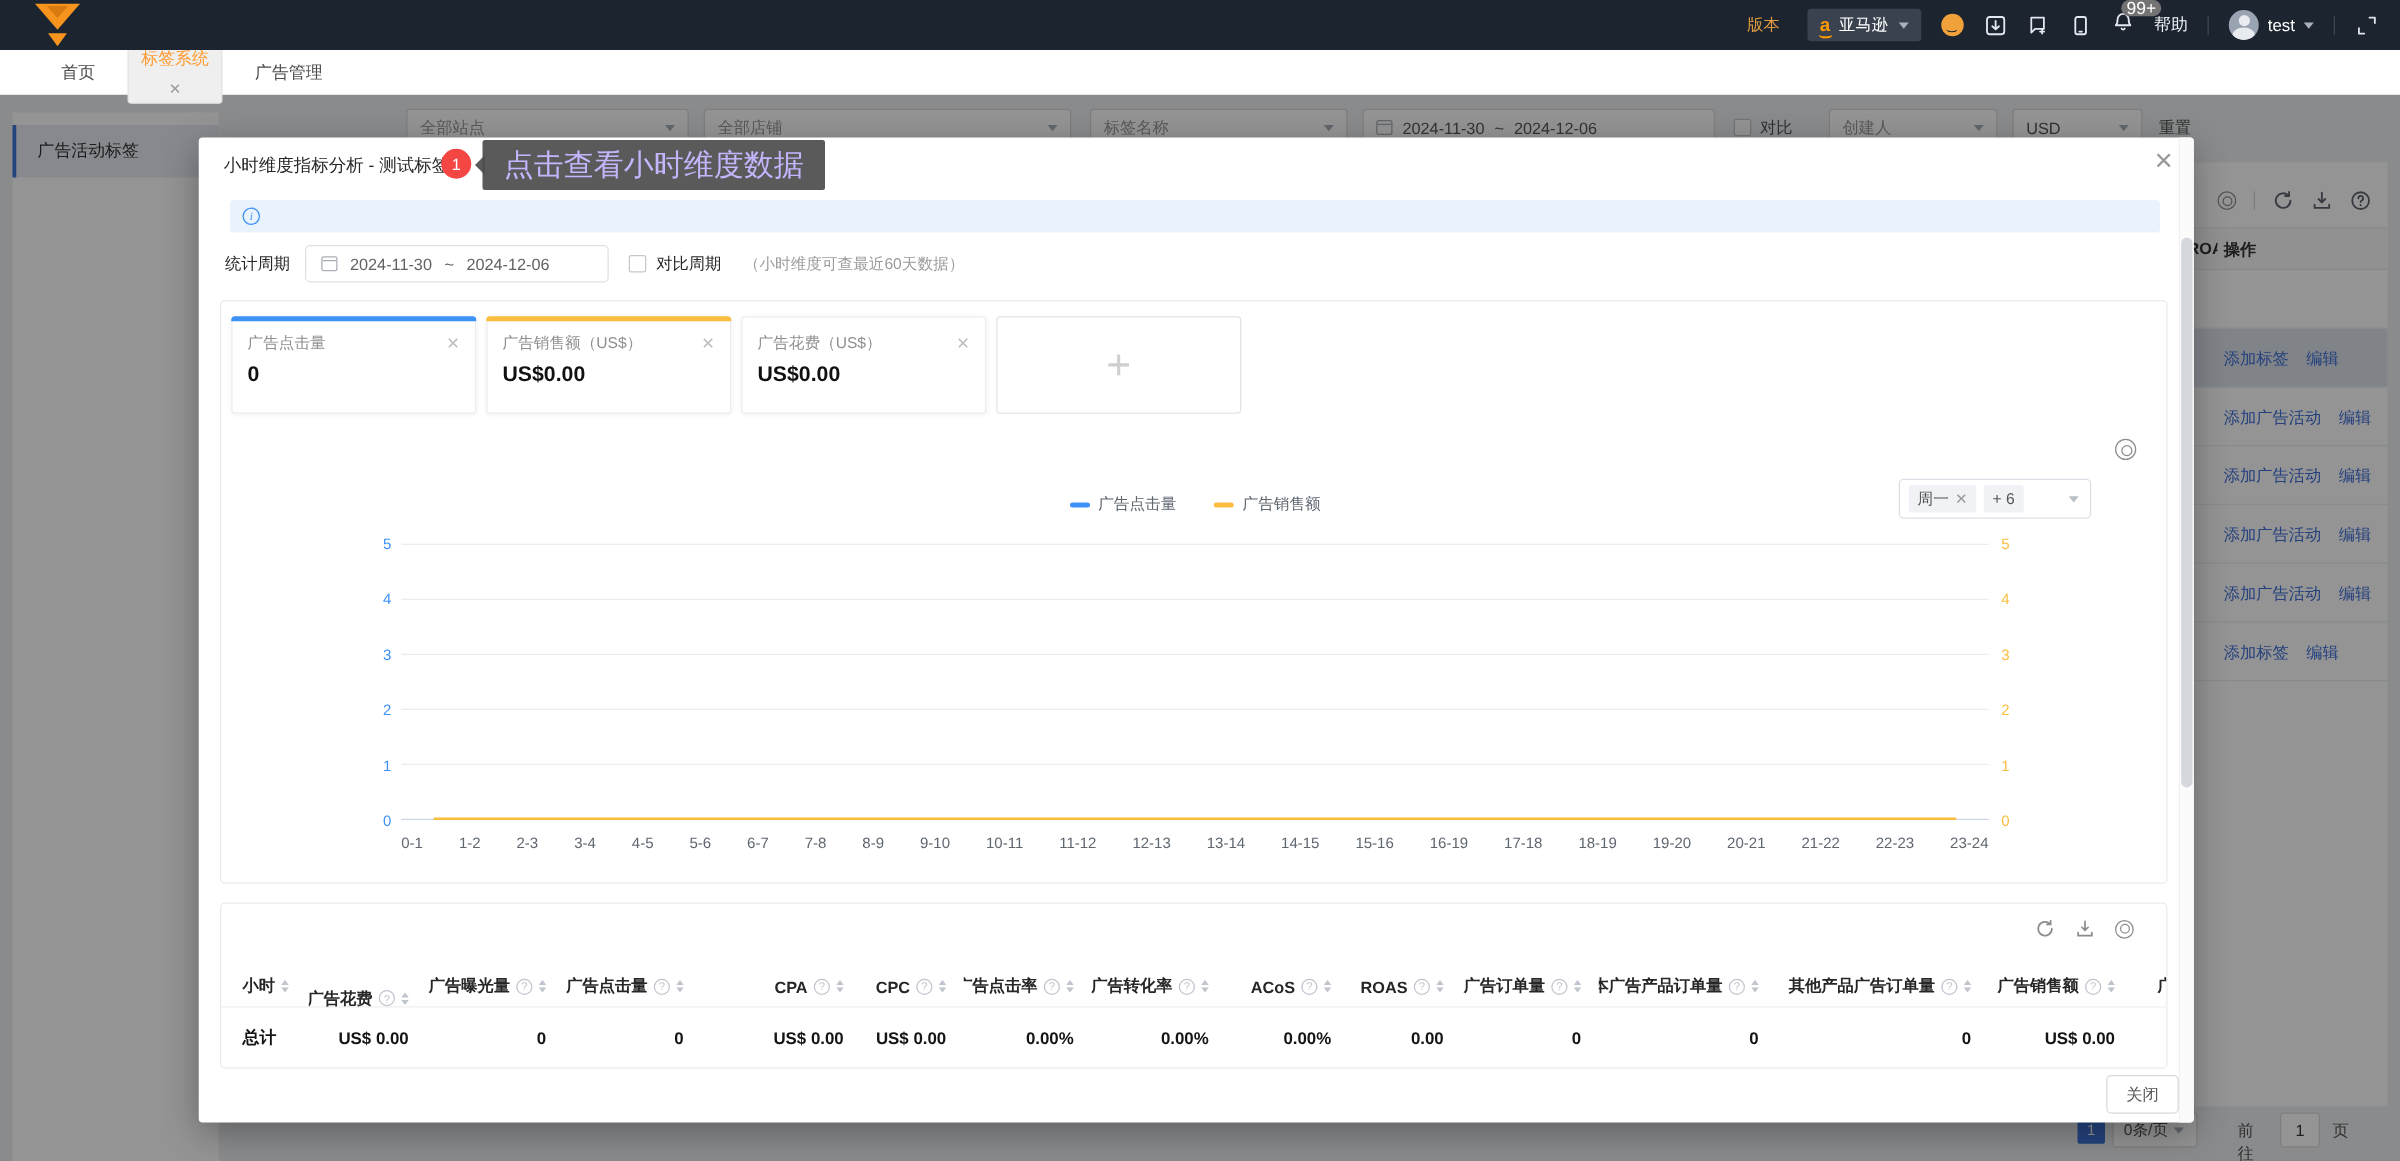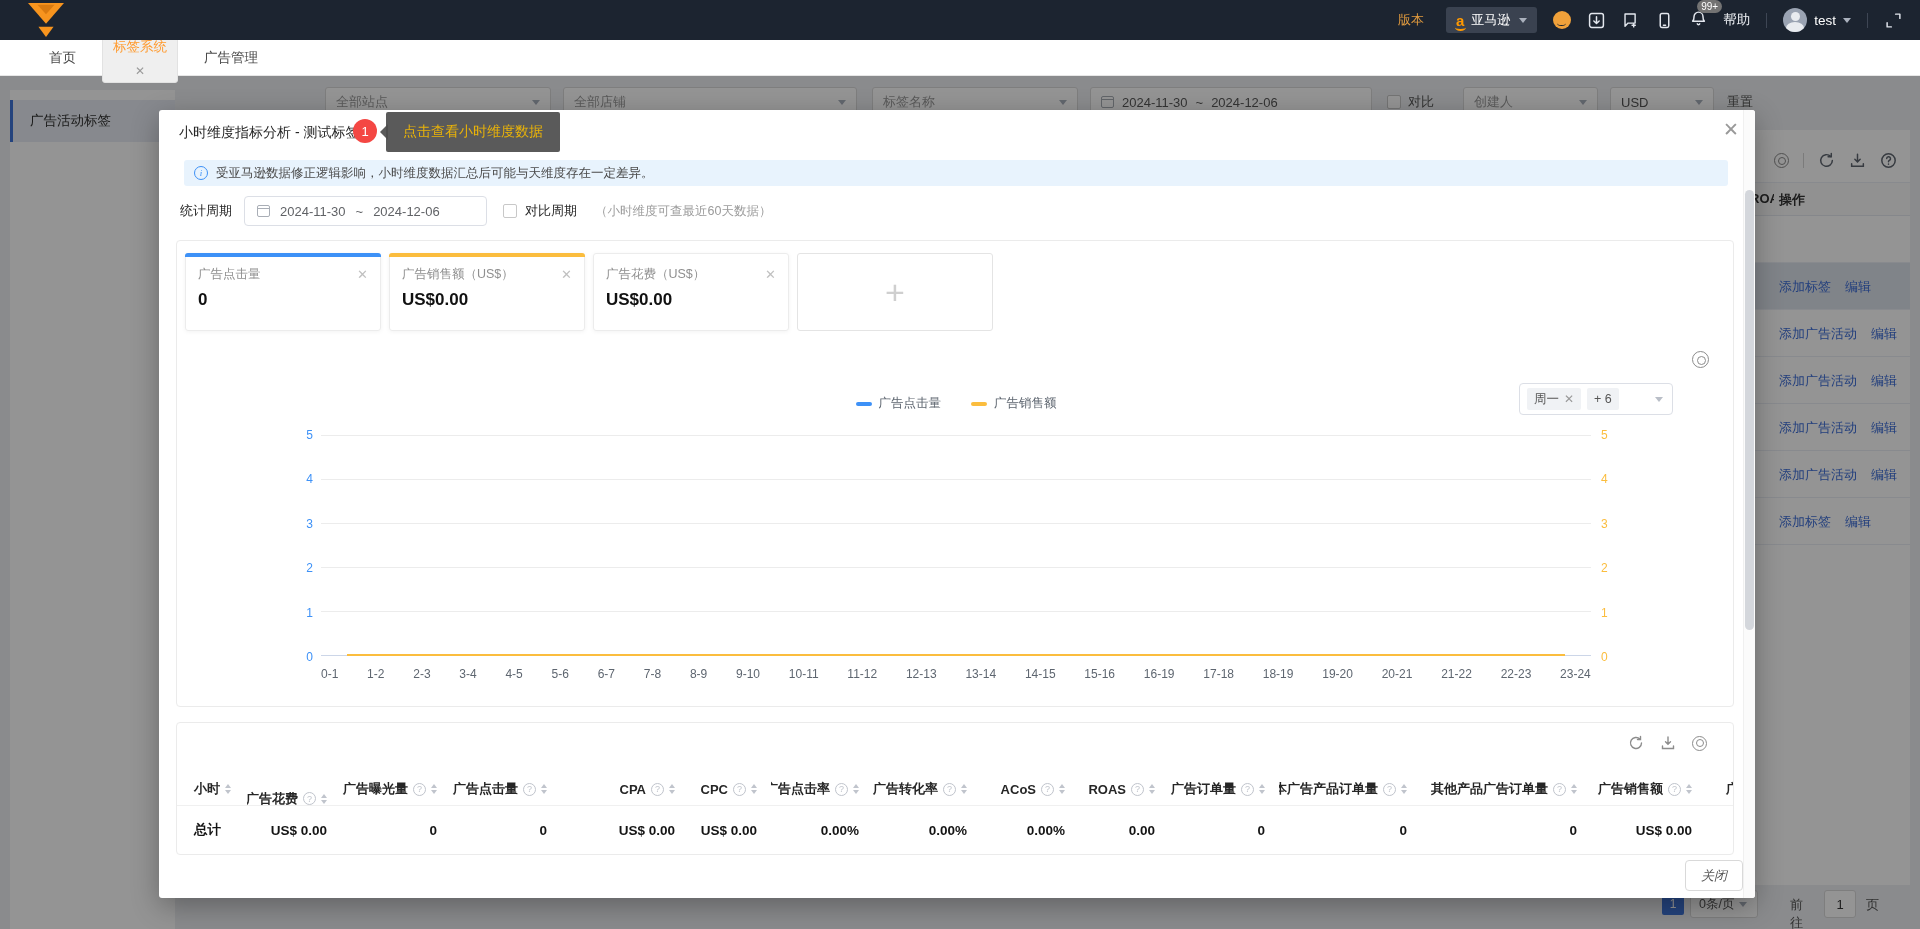--- a/index.html
+++ b/index.html
@@ -17,21 +17,21 @@
   .mkt { background:#3a4250; border-radius:3px; height:26px; padding:0 10px; display:flex; align-items:center; gap:7px; color:#fff; font-size:13px; }
   .amz-a { color:#ff9900; font-weight:bold; font-size:15px; position:relative; line-height:1; }
   .amz-a::after { content:""; position:absolute; left:-1px; right:-2px; bottom:-3px; height:5px; border-bottom:2px solid #ff9900; border-radius:50%; }
   .mkt .chev { margin-left:2px; }
   .chev { width:0; height:0; border-left:4px solid transparent; border-right:4px solid transparent; border-top:5px solid #aab1bd; display:inline-block; }
   .nav-ic { width:18px; height:18px; display:inline-flex; align-items:center; justify-content:center; color:#e3e7ee; }
   .nav-ic svg { width:17px; height:17px; stroke:#e3e7ee; fill:none; stroke-width:1.4; stroke-linecap:round; stroke-linejoin:round; }
   .support-ic { width:18px; height:18px; border-radius:50%; background:#f0a13a; position:relative; }
   .support-ic::after{ content:""; position:absolute; left:4px; top:9px; width:9px; height:5px; border-bottom:1.6px solid #1c2430; border-radius:50%; }
   .bell-wrap { position:relative; }
-  .badge99 { position:absolute; top:-9px; left:8px; background:#737373; color:#fff; font-size:10px; line-height:13px; padding:0 4px; border-radius:8px; white-space:nowrap; }
+  .badge99 { position:absolute; top:-9px; left:8px; background:#737373; color:#fff; font-size:14px; line-height:13px; padding:0 4px; border-radius:8px; white-space:nowrap; }
   .help-txt { color:#eef1f5; font-size:13.5px; }
   .vdiv { width:1px; height:15px; background:#3e4654; }
   .user { display:flex; align-items:center; gap:7px; color:#fff; font-size:13.5px; }
   .avatar { width:24px; height:24px; border-radius:50%; background:#9aa3b2; position:relative; overflow:hidden; }
   .avatar::before { content:""; position:absolute; left:7.5px; top:4px; width:9px; height:9px; border-radius:50%; background:#e8ebef; }
   .avatar::after { content:""; position:absolute; left:3px; top:14px; width:18px; height:12px; border-radius:50%; background:#e8ebef; }
   .fs-ic svg { stroke:#dfe3ea; }
 
   
   #tabbar { position:absolute; left:0; top:40px; right:0; height:36px; background:#fff; border-bottom:1px solid #e7e7e7; display:flex; align-items:center; padding-left:49px; gap:26px; z-index:29; }
@@ -68,21 +68,21 @@
   .pg-goto { position:absolute; left:1790px; top:820px; font-size:13px; color:#555; }
   .pg-input { position:absolute; left:1824px; top:814px; width:32px; height:28px; border:1px solid #d9d9d9; border-radius:3px; background:#fff; font-size:13px; color:#333; display:flex; align-items:center; justify-content:center; }
   .pg-unit { position:absolute; left:1866px; top:820px; font-size:13px; color:#555; }
 
   #overlay { position:absolute; inset:0; background:rgba(0,0,0,0.42); z-index:2; }
 
   
   #modal { position:absolute; left:159px; top:34px; width:1596px; height:788px; background:#fff; border-radius:3px; box-shadow:0 8px 28px rgba(0,0,0,0.3); z-index:10; }
   .m-title { position:absolute; left:20px; top:14px; font-size:14px; color:#262626; }
   .m-badge { position:absolute; left:194px; top:9px; width:24px; height:24px; border-radius:50%; background:#f44743; color:#fff; font-size:13px; display:flex; align-items:center; justify-content:center; z-index:3; }
-  .m-tooltip { position:absolute; left:227px; top:2px; height:40px; background:rgba(77,77,77,0.93); color:#eab308; font-size:14px; padding:0 17px; display:flex; align-items:center; border-radius:2px; z-index:2; white-space:nowrap; }
+  .m-tooltip { position:absolute; left:227px; top:2px; height:40px; background:rgba(77,77,77,0.93); color:#c4b5fd; font-size:24px; padding:0 17px; display:flex; align-items:center; border-radius:2px; z-index:2; white-space:nowrap; }
   .m-tooltip::before { content:""; position:absolute; left:-14px; top:50%; transform:translateY(-50%); border:8px solid transparent; border-right:8px solid rgba(77,77,77,0.93); }
   .m-x { position:absolute; right:16px; top:10px; font-size:19px; color:#999; cursor:pointer; line-height:1; }
   .m-notice { position:absolute; left:25px; top:50px; width:1544px; height:26px; background:#e8f3fd; border-radius:3px; display:flex; align-items:center; padding:0 10px; gap:8px; font-size:12.5px; color:#4a4a4a; }
   .info-ic { width:14px; height:14px; border:1px solid #3d91f7; border-radius:50%; color:#3d91f7; font-size:9px; font-style:italic; display:inline-flex; align-items:center; justify-content:center; flex:none; font-family:"Liberation Serif",serif; }
   .m-period { position:absolute; left:21px; top:86px; height:30px; display:flex; align-items:center; }
   .m-period .lbl { font-size:13px; color:#262626; margin-right:12px; }
   .m-date { width:243px; height:30px; border:1px solid #dcdfe6; border-radius:4px; display:flex; align-items:center; gap:10px; padding:0 12px; font-size:13px; color:#606266; }
   .m-cmp { display:flex; align-items:center; gap:8px; margin-left:16px; font-size:13px; color:#262626; }
   .m-hint { margin-left:18px; font-size:12.5px; color:#9b9b9b; }
 
@@ -126,21 +126,21 @@
   .t-head { position:absolute; left:0; top:50px; height:33px; display:flex; align-items:center; font-size:13px; font-weight:bold; color:#262626; border-bottom:1px solid #f0f0f0; width:1600px; }
   .t-total { position:absolute; left:0; top:83px; height:48px; display:flex; align-items:center; font-size:13.5px; font-weight:bold; color:#141414; width:1600px; }
   .t-cell { flex:none; display:flex; align-items:center; justify-content:flex-end; padding-right:14px; white-space:nowrap; overflow:hidden; }
   .t-cell.first { justify-content:flex-start; padding-left:17px; }
   .help { width:13px; height:13px; border:1px solid #c0c4cc; border-radius:50%; color:#c0c4cc; font-size:9px; font-weight:normal; display:inline-flex; align-items:center; justify-content:center; margin-left:5px; flex:none; }
   .sort { display:inline-flex; flex-direction:column; gap:2px; margin-left:5px; flex:none; }
   .sort i { width:0; height:0; border-left:3.5px solid transparent; border-right:3.5px solid transparent; display:block; }
   .sort .up { border-bottom:4px solid #c0c4cc; }
   .sort .dn { border-top:4px solid #c0c4cc; }
 
-  .m-close-btn { position:absolute; left:1526px; top:750px; width:58px; height:31px; border:1px solid #d9d9d9; border-radius:4px; background:#fff; font-size:13px; color:#555; display:flex; align-items:center; justify-content:center; cursor:pointer; font-family:inherit;font-style:italic; }
+  .m-close-btn { position:absolute; left:1526px; top:750px; width:58px; height:31px; border:1px solid #d9d9d9; border-radius:4px; background:#fff; font-size:13px; color:#555; display:flex; align-items:center; justify-content:center; cursor:pointer; font-family:inherit; }
   .m-scroll { position:absolute; right:0; top:0; width:12px; height:100%; background:#fbfbfb; border-left:1px solid #f0f0f0; border-radius:0 3px 3px 0; }
   .m-thumb { position:absolute; right:1px; top:80px; width:9px; height:440px; background:#d4d7dc; border-radius:5px; }
 </style>
 </head>
 <body>
 
 <div id="app">
 
   <div id="navbar">
     <div class="logo">
@@ -329,21 +329,20 @@
     <div id="overlay"></div>
 
     <div id="modal">
       <div class="m-title">小时维度指标分析 - 测试标签组</div>
       <div class="m-badge">1</div>
       <div class="m-tooltip">点击查看小时维度数据</div>
       <div class="m-x">✕</div>
 
       <div class="m-notice">
         <span class="info-ic">i</span>
-        <span>受亚马逊数据修正逻辑影响，小时维度数据汇总后可能与天维度存在一定差异。</span>
       </div>
 
       <div class="m-period">
         <span class="lbl">统计周期</span>
         <span class="m-date">
           <span class="cal-ic"></span>
           <span>2024-11-30</span>
           <span>~</span>
           <span>2024-12-06</span>
         </span>

